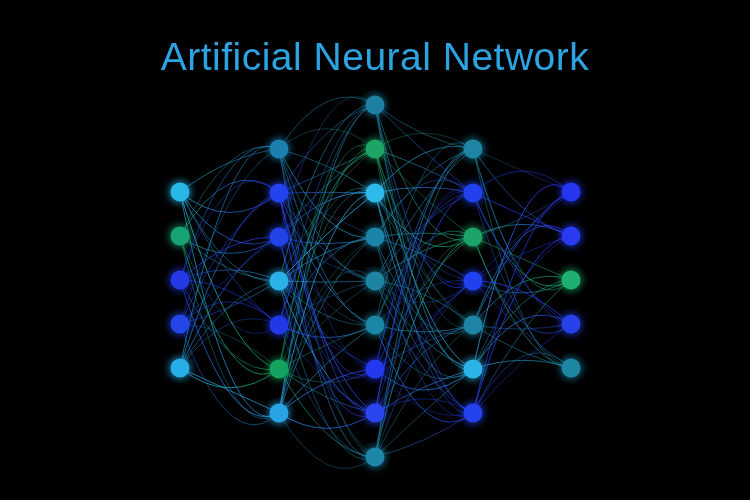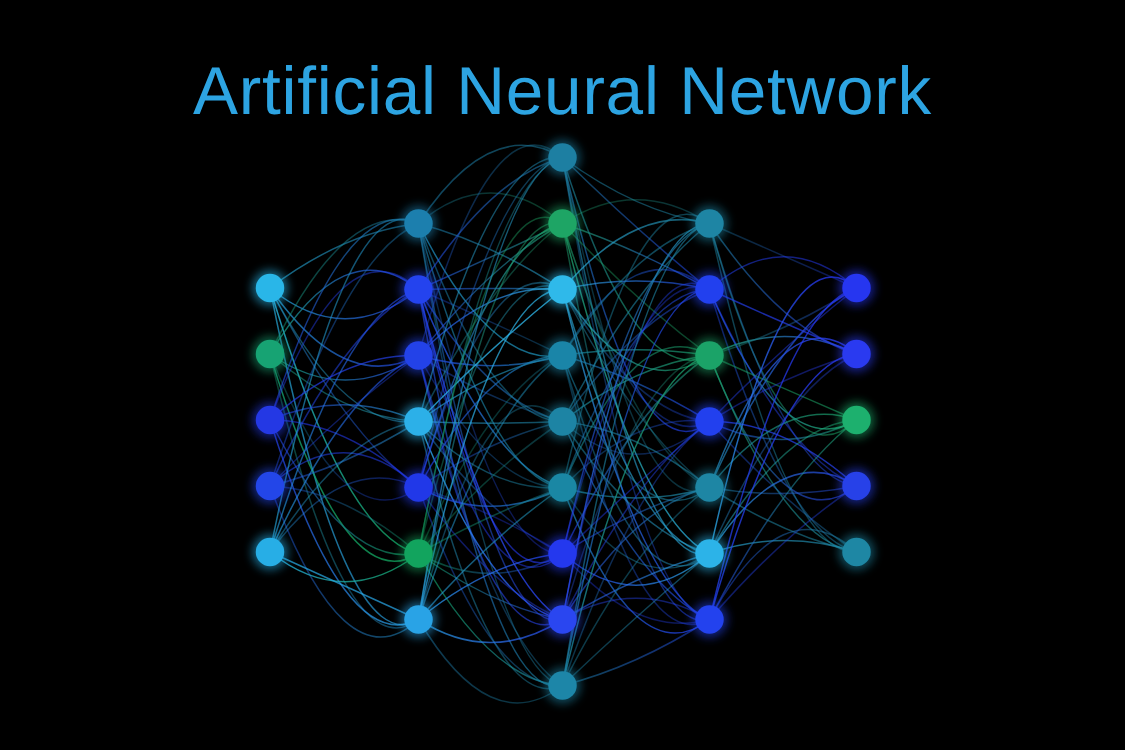--- a/index.html
+++ b/index.html
@@ -22,21 +22,21 @@
     height: 100%;
     display: block;
   }
   .title {
     position: absolute;
     top: 36px;
     left: 0;
     right: 0;
     text-align: center;
     font-family: "Liberation Sans", "DejaVu Sans", sans-serif;
-    font-size: 45px;
+    font-size: 39px;
     font-weight: 400;
     letter-spacing: 0.5px;
     line-height: 1.1;
     user-select: none;
   }
 </style>
 </head>
 <body>
 
 <div class="stage" style="width: 750px; height: 500px; background: rgb(0, 0, 0);">

